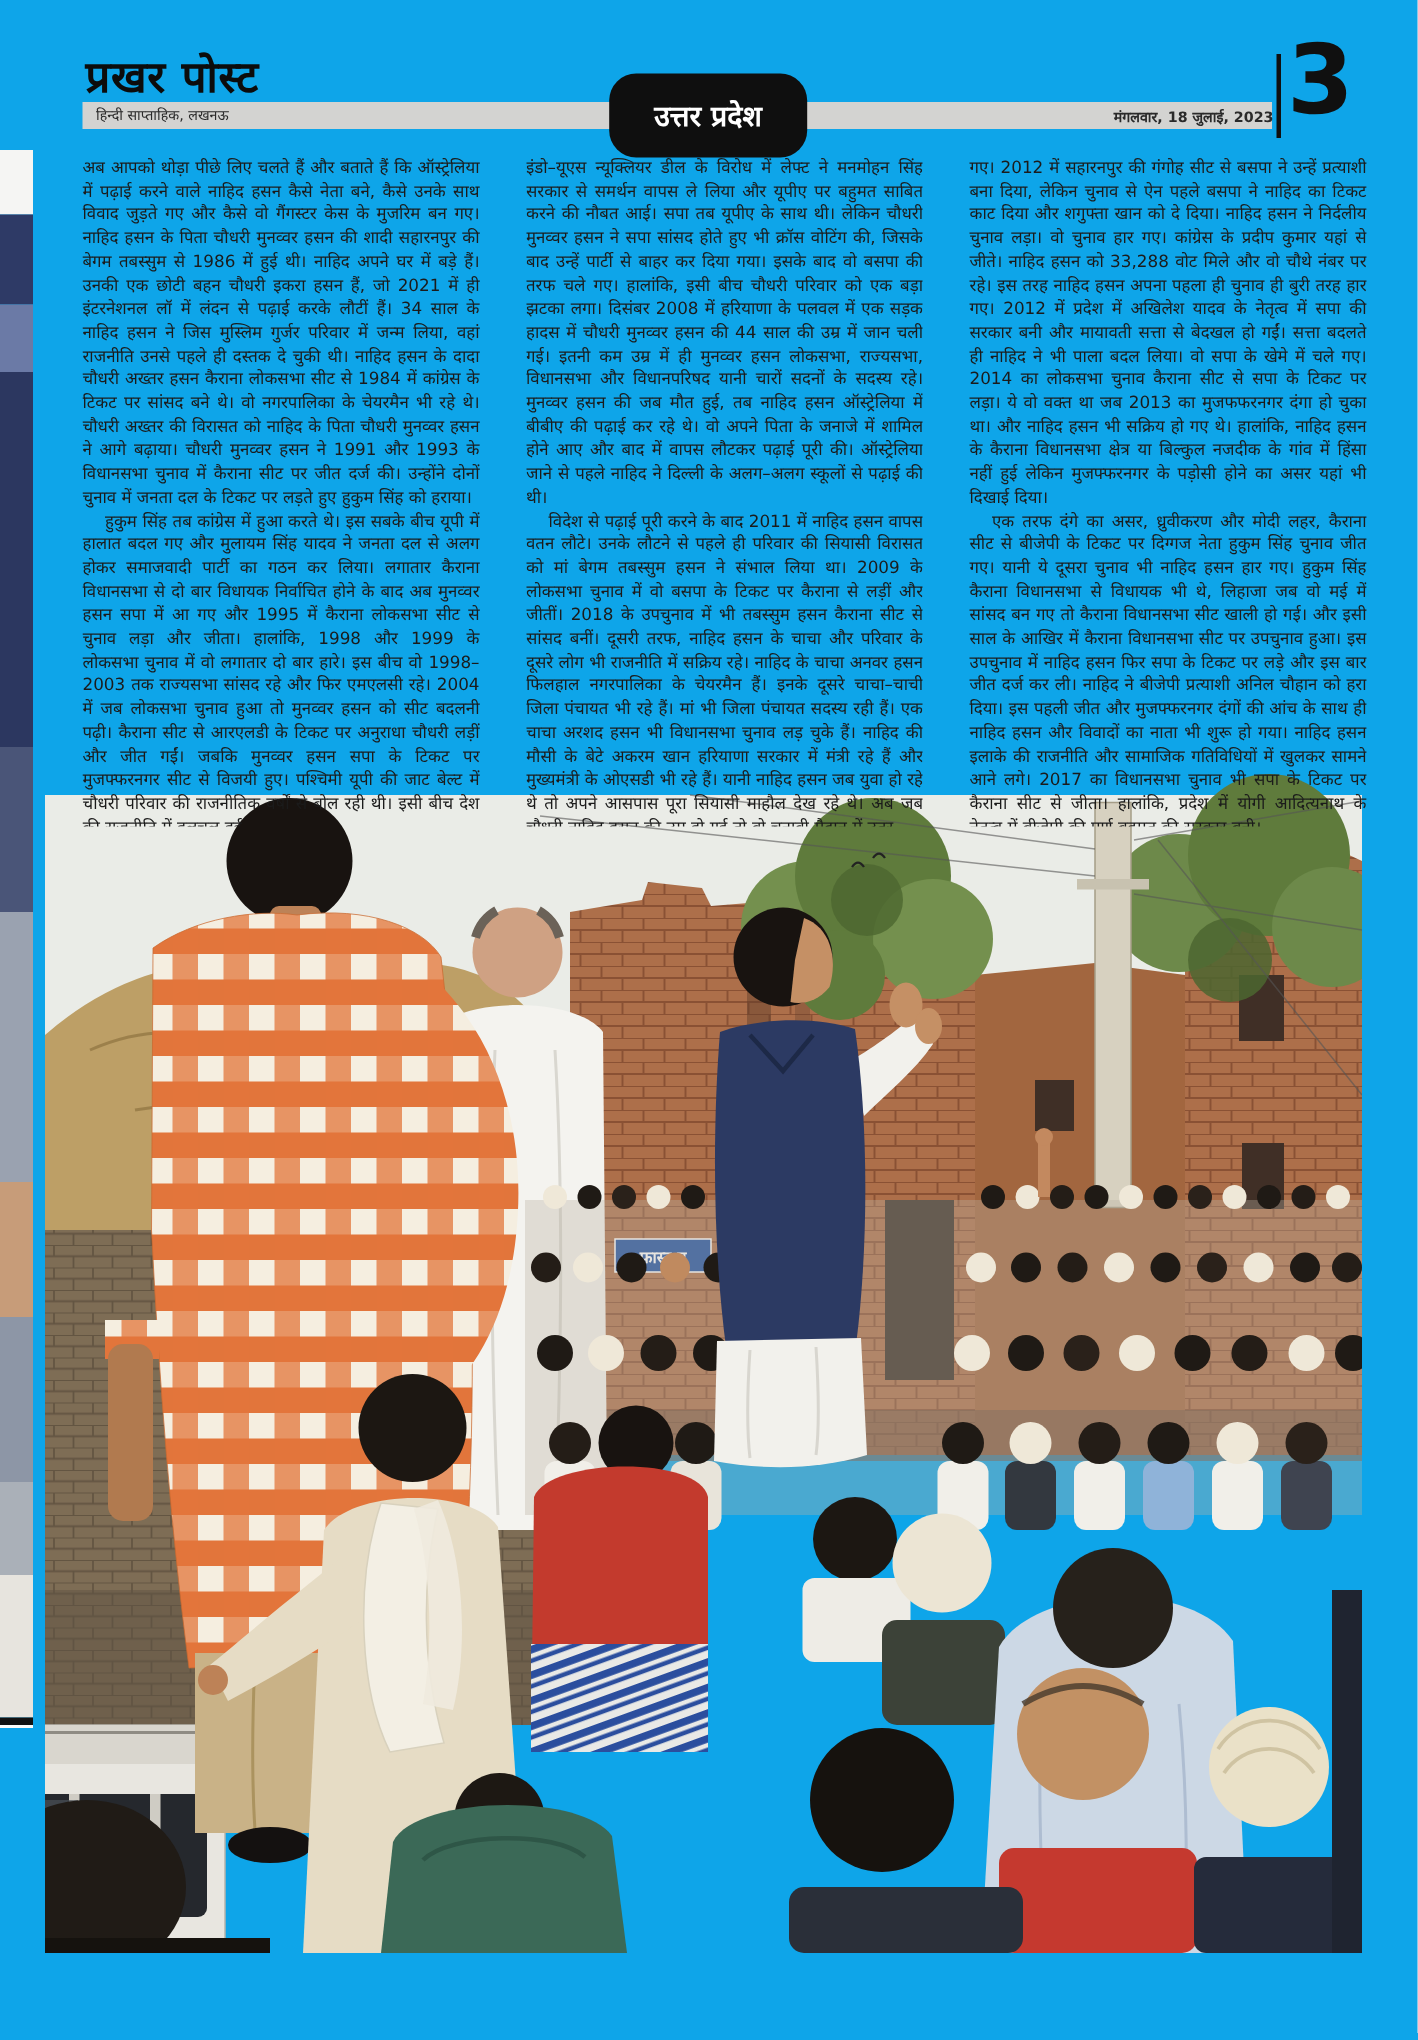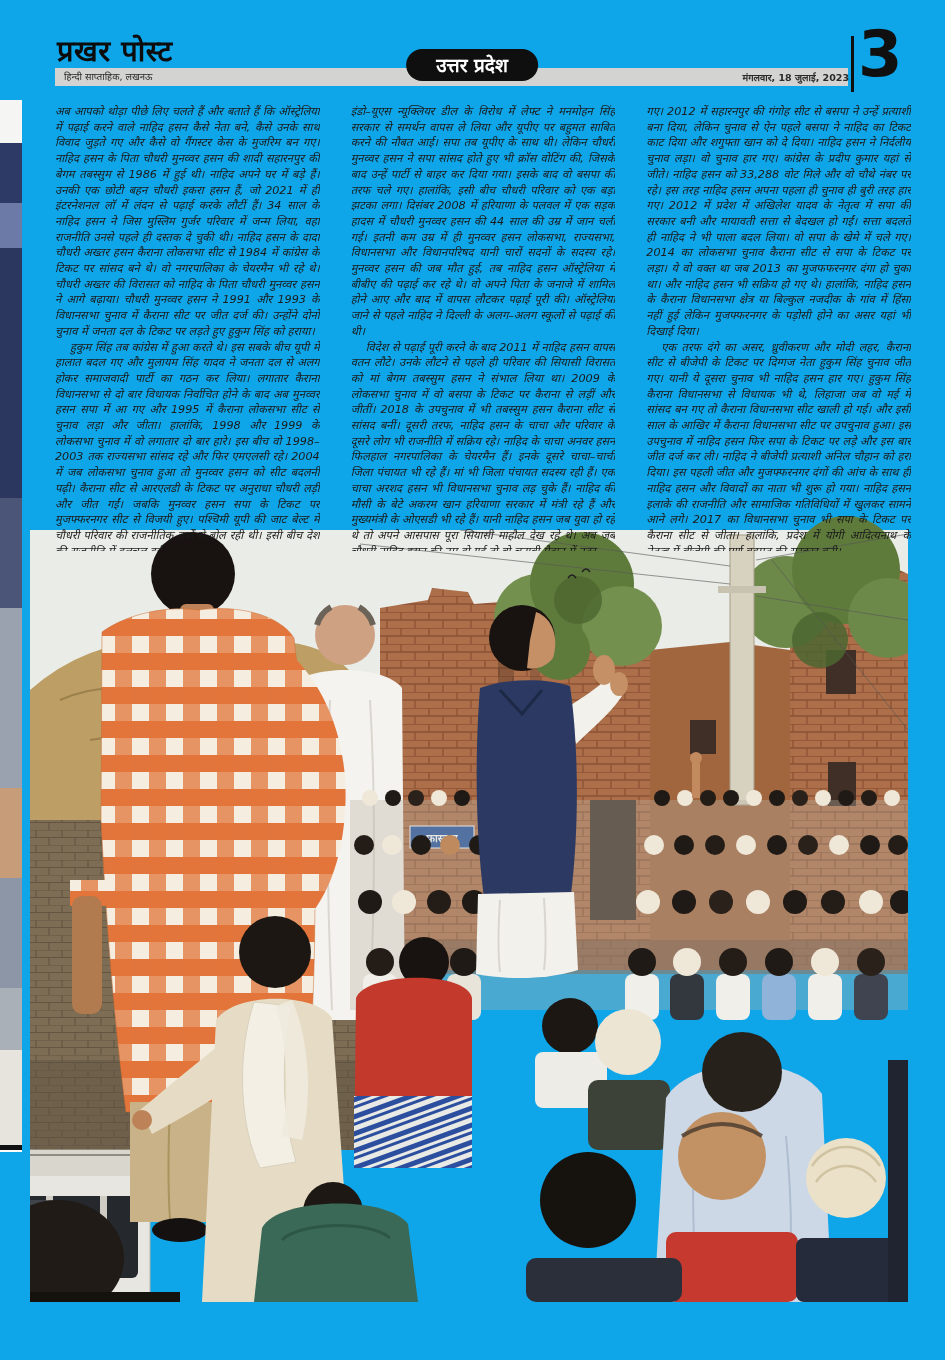--- a/index.html
+++ b/index.html
@@ -4,27 +4,27 @@
 <style>
   html,body{margin:0;padding:0;background:#e8e8e8;}
   .page{position:relative;width:945px;height:1360px;background:#0ea5e9;overflow:hidden;
         font-family:"DejaVu Sans","Liberation Sans",sans-serif;color:#1b1b1b;}
   
   .masthead-title{position:absolute;left:57px;top:30px;font-size:29px;font-weight:bold;
         color:#0c0c0c;letter-spacing:.5px;white-space:nowrap;z-index:5;}
   .tag-band{position:absolute;left:55px;top:68px;width:793px;height:18px;background:#d3d3d1;z-index:3;}
   .masthead-subtitle{position:absolute;left:64px;top:70px;font-size:9.5px;font-weight:normal;color:#2a2a2a;z-index:4;white-space:nowrap;}
   .section-pill{position:absolute;left:472px;top:49px;transform:translateX(-50%);
-        background:#0f0f0f;color:#fff;border-radius:18px;padding:3px 30px;font-size:19px;
+        background:#0f0f0f;color:#fff;border-radius:18px;padding:15px 30px;font-size:19px;
         font-weight:bold;z-index:6;white-space:nowrap;}
   .date-line{position:absolute;right:96px;top:71px;font-size:9.5px;font-weight:bold;color:#2a2a2a;z-index:4;white-space:nowrap;}
   .page-no-divider{position:absolute;left:851px;top:36px;width:3px;height:56px;background:#101010;z-index:4;}
   .page-no{position:absolute;left:858px;top:22px;font-size:64px;font-weight:bold;color:#101010;line-height:1;z-index:4;}
   
-  .cols{position:absolute;left:55px;top:104px;width:856px;height:447px;display:flex;gap:31px;z-index:2;font-style:italic;}
+  .cols{position:absolute;left:55px;top:104px;width:856px;height:447px;display:flex;gap:31px;z-index:2;}
   .col{flex:1;overflow:hidden;font-size:11.2px;line-height:15.7px;text-align:justify;}
   .col p{margin:0;}
   .col p.indent{text-indent:15px;}
   
   .strip{position:absolute;left:0;top:100px;width:22px;height:1052px;display:flex;flex-direction:column;z-index:1;}
   .strip div{width:100%;}
   
   .photo{position:absolute;left:30px;top:500px;width:878px;height:802px;z-index:1;}
 </style>
 </head>

